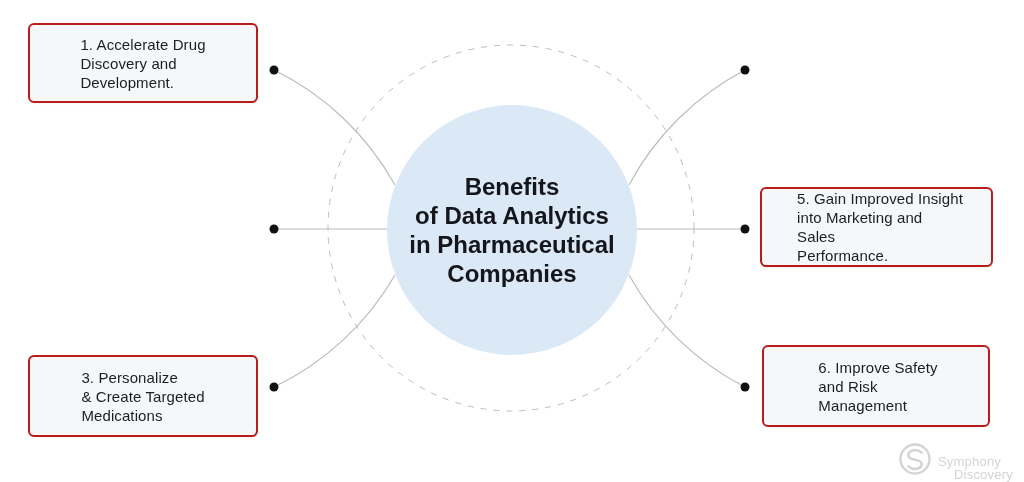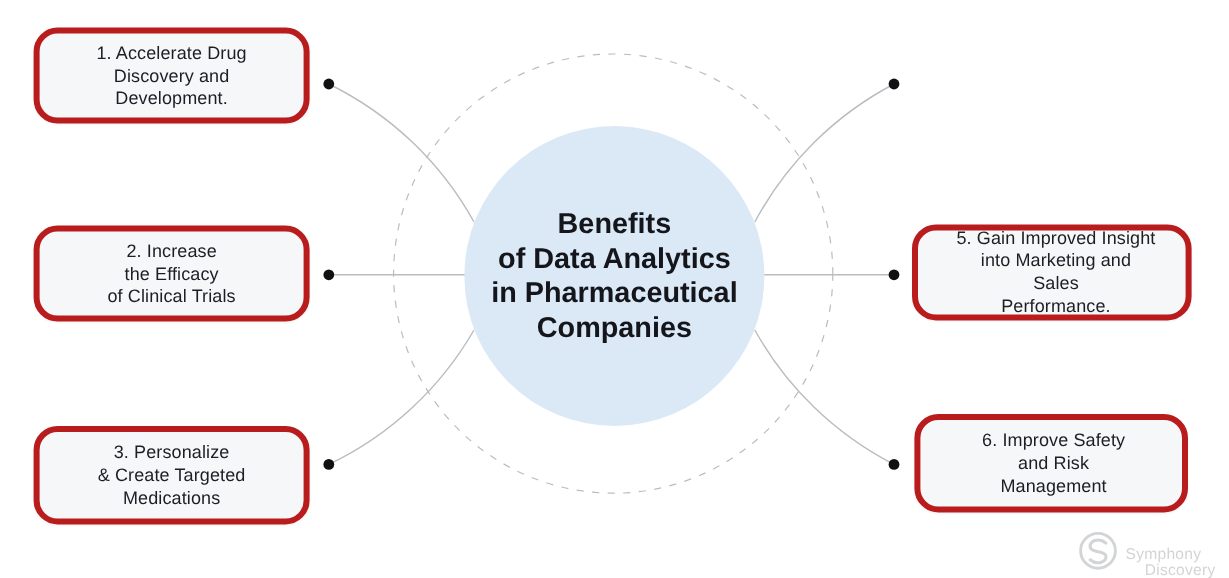--- a/index.html
+++ b/index.html
@@ -12,27 +12,26 @@
     font-family: "Liberation Sans", "DejaVu Sans", sans-serif;
   }
   svg.layer {
     position: absolute;
     left: 0; top: 0;
   }
   .benefit-box {
     position: absolute;
     box-sizing: border-box;
     background: #f6f7f9;
-    border: 5px solid #b91c1c;
-    border-radius: 20px;
+    border: 2px solid #b91c1c;
+    border-radius: 6px;
     box-shadow: 0 1px 2px rgba(20,25,35,0.04);
     display: flex;
     align-items: center;
     justify-content: center;
-    text-align: center;
     padding: 4px 8px;
   }
   .benefit-label {
     white-space: pre-line;
     font-size: 15px;
     line-height: 19px;
     font-weight: 500;
     color: #1b1e24;
     letter-spacing: 0.1px;
   }
@@ -107,25 +106,20 @@
   <div class="center-title">Benefits
 of Data Analytics
 in Pharmaceutical
 Companies</div>
 
   <div class="benefit-box box1">
     <span class="benefit-label">1. Accelerate Drug
 Discovery and
 Development.</span>
   </div>
-  <div class="benefit-box box2">
-    <span class="benefit-label">2. Increase
-the Efficacy
-of Clinical Trials</span>
-  </div>
   <div class="benefit-box box3">
     <span class="benefit-label">3. Personalize
 &amp; Create Targeted
 Medications</span>
   </div>
   <div class="benefit-box box5">
     <span class="benefit-label">5. Gain Improved Insight
 into Marketing and
 Sales
 Performance.</span>

